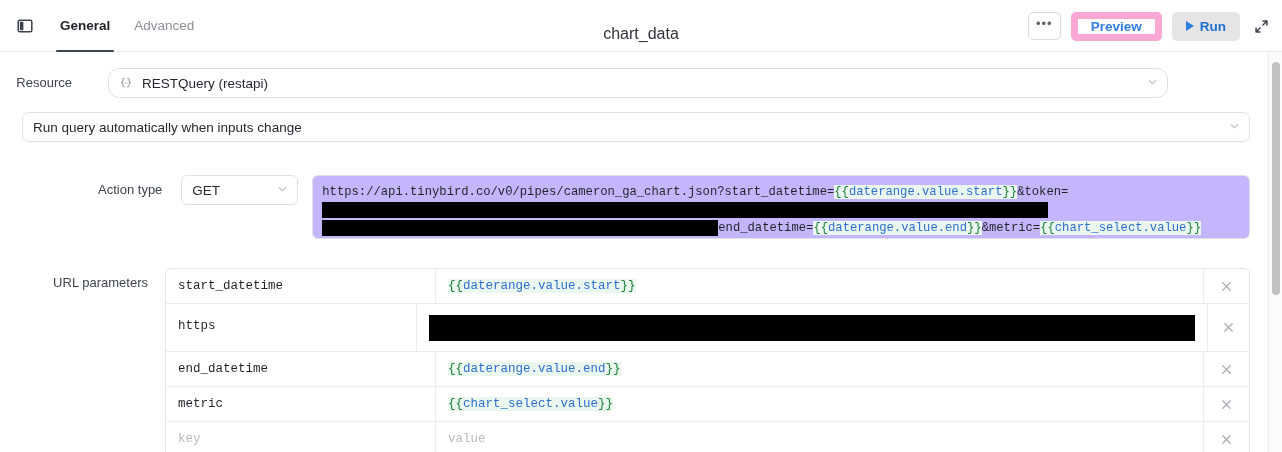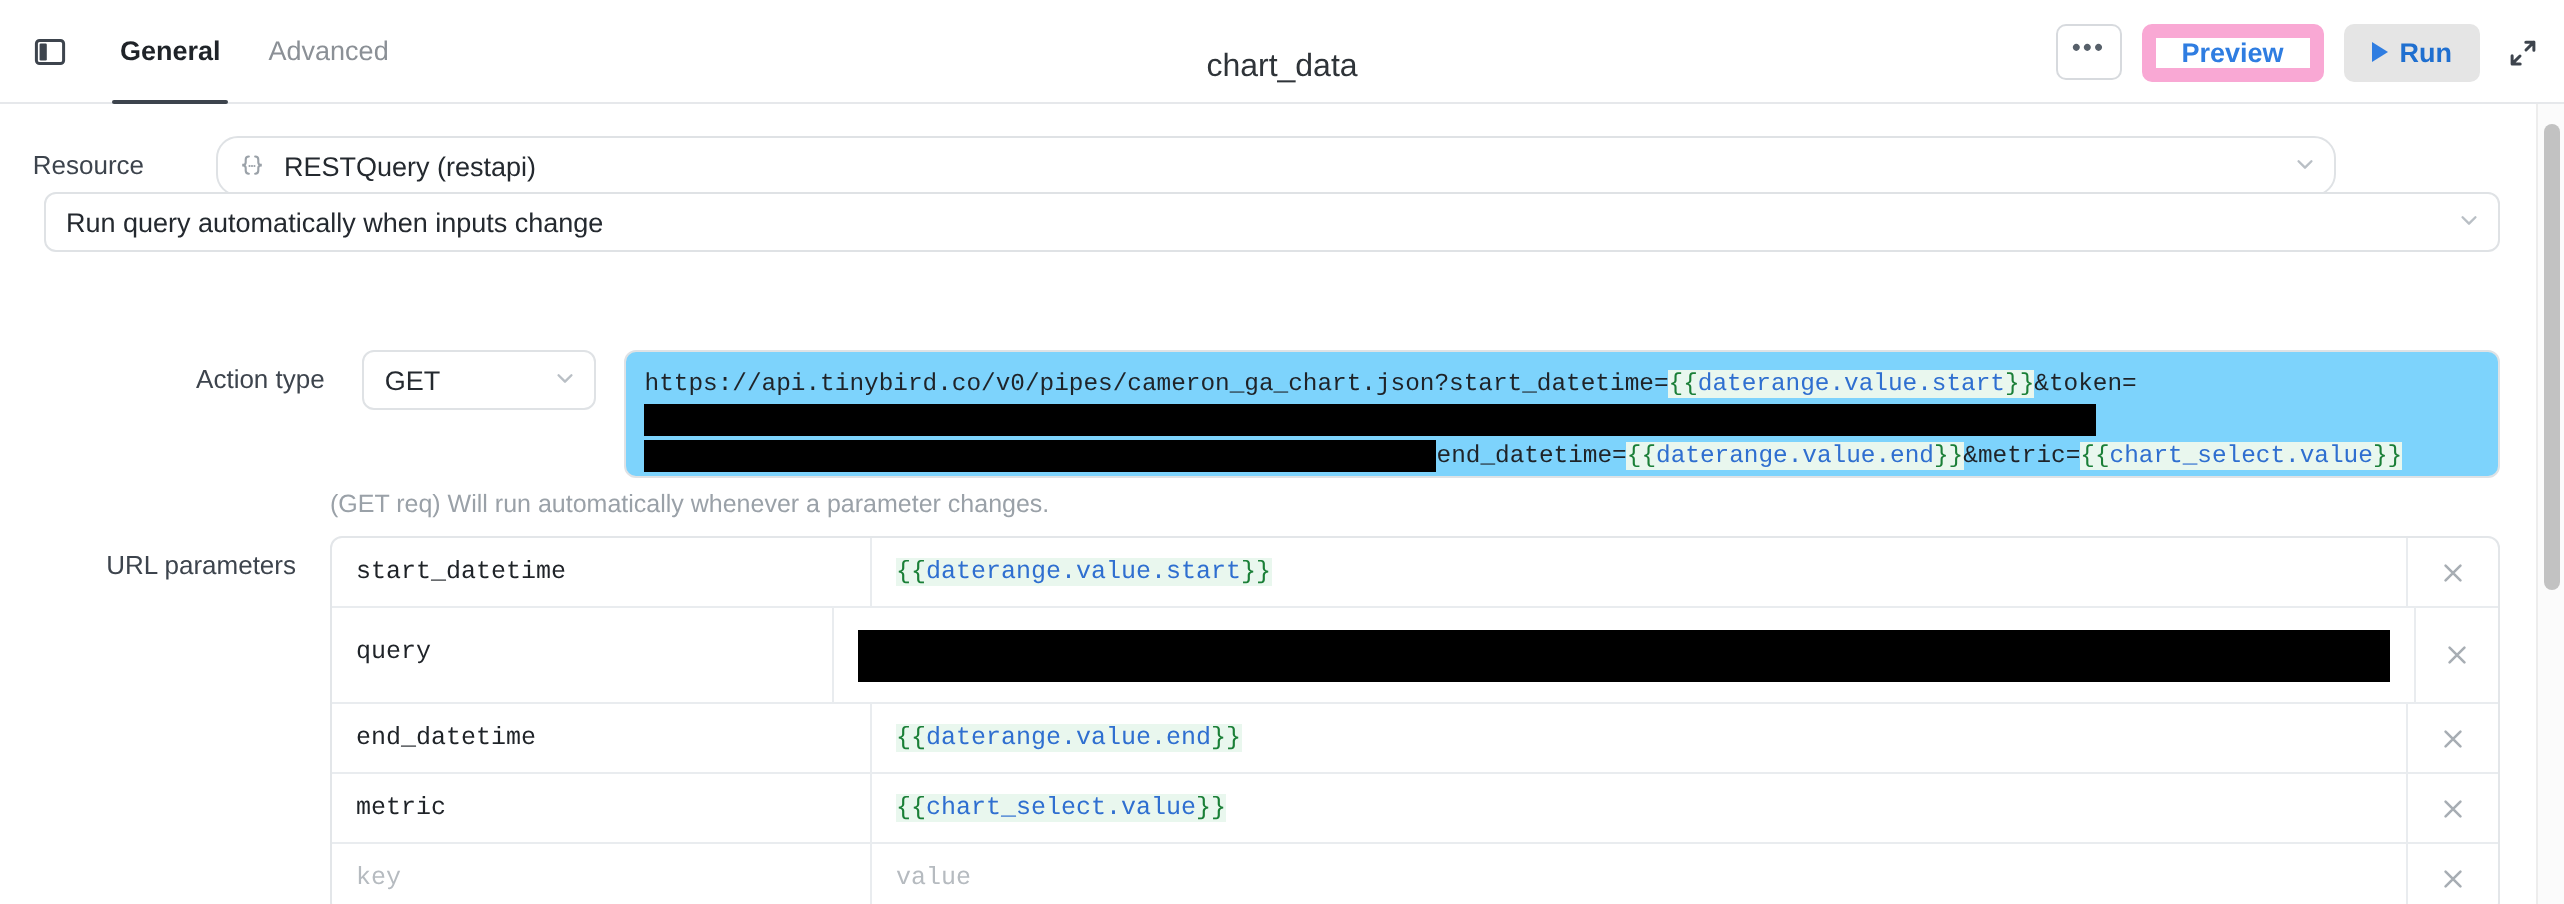--- a/index.html
+++ b/index.html
@@ -77,21 +77,21 @@
   .select {
     border:1px solid #dfe2e5; border-radius:6px; background:#fff;
     height:30px; display:flex; align-items:center; position:relative;
     font-size:13.5px; color:#24292f; padding:0 10px; cursor:pointer;
   }
   .select .chev { position:absolute; right:9px; top:50%; transform:translateY(-50%); color:#b9bfc5; }
   .res-icon { margin-right:9px; color:#9aa1a8; display:flex; align-items:center; }
 
   
   .urlbox {
-    border:1px solid #dfe2e5; border-radius:6px; background:#7dd3fc;
+    border:1px solid #dfe2e5; border-radius:6px; background:#c4b5fd;
     padding:7px 9px 6px 9px;
     font-family:"Liberation Mono", monospace; font-size:12.2px; line-height:18px;
     color:#1f2328; overflow:hidden; cursor:text;
   }
   .tok { background:#e9f7ee; color:#1a7f37; }
   .tok .inner { color:#2f6fd0; }
   .redact { background:#000; display:inline-block; vertical-align:middle; height:16px; }
 
   .hint { font-size:12.5px; color:#9aa1a8; }
 
@@ -179,21 +179,21 @@
       </span>
       <span>RESTQuery (restapi)</span>
       <span class="chev">
         <svg width="11" height="11" viewBox="0 0 12 12" aria-hidden="true">
           <path d="M2.5 4.5L6 8l3.5-3.5" fill="none" stroke="#b9bfc5" stroke-width="1.3" stroke-linecap="round" stroke-linejoin="round"></path>
         </svg>
       </span>
     </div>
   </div>
 
-  <div class="row" style="left:0;top:44px;width:1250px;border-radius:14px;">
+  <div class="row" style="left:0;top:60px;width:1250px;border-radius:14px;">
     <div class="select" style="margin-left:22px;width:1228px;">
       <span>Run query automatically when inputs change</span>
       <span class="chev">
         <svg width="11" height="11" viewBox="0 0 12 12" aria-hidden="true">
           <path d="M2.5 4.5L6 8l3.5-3.5" fill="none" stroke="#b9bfc5" stroke-width="1.3" stroke-linecap="round" stroke-linejoin="round"></path>
         </svg>
       </span>
     </div>
   </div>
 
@@ -206,40 +206,39 @@
           <path d="M2.5 4.5L6 8l3.5-3.5" fill="none" stroke="#b9bfc5" stroke-width="1.3" stroke-linecap="round" stroke-linejoin="round"></path>
         </svg>
       </span>
     </div>
 
     <div class="urlbox" style="margin-left:14px;width:948px;height:64px;">
       <span>https://api.tinybird.co/v0/pipes/cameron_ga_chart.json?start_datetime=</span><wbr><span class="tok">{{<span class="inner">daterange.value.start</span>}}</span><span>&amp;token=</span><span class="redact" style="width:726px;"></span><span class="redact" style="width:396px;"></span><span>end_datetime=</span><span class="tok">{{<span class="inner">daterange.value.end</span>}}</span><span>&amp;metric=</span><span class="tok">{{<span class="inner">chart_select.value</span>}}</span>
     </div>
   </div>
 
-  <div class="hint" style="position:absolute;left:165px;top:193px;">(GET req) Will run automatically whenever a parameter changes.</div>
 
   <div class="row" style="left:0;top:216px;width:1250px;">
     <div class="lbl" style="width:148px;line-height:30px;">URL parameters</div>
     <div class="ptable" style="margin-left:17px;width:1085px;">
 
       <div class="prow">
         <div class="pkey">start_datetime</div>
         <div class="pval">
           <span class="tok">{{<span class="inner">daterange.value.start</span>}}</span>
         </div>
         <div class="pdel">
           <svg width="13" height="13" viewBox="0 0 14 14" aria-hidden="true">
             <path d="M3 3l8 8M11 3l-8 8" fill="none" stroke="#a8aeb4" stroke-width="1.4" stroke-linecap="round"></path>
           </svg>
         </div>
       </div>
 
       <div class="prow" style="min-height:48px;">
-        <div class="pkey" style="padding-top:15px;">query</div>
+        <div class="pkey" style="padding-top:15px;">https</div>
         <div class="pval" style="padding-top:11px;">
           <span class="redact" style="width:766px;height:26px;"></span>
         </div>
         <div class="pdel">
           <svg width="13" height="13" viewBox="0 0 14 14" aria-hidden="true">
             <path d="M3 3l8 8M11 3l-8 8" fill="none" stroke="#a8aeb4" stroke-width="1.4" stroke-linecap="round"></path>
           </svg>
         </div>
       </div>
 

